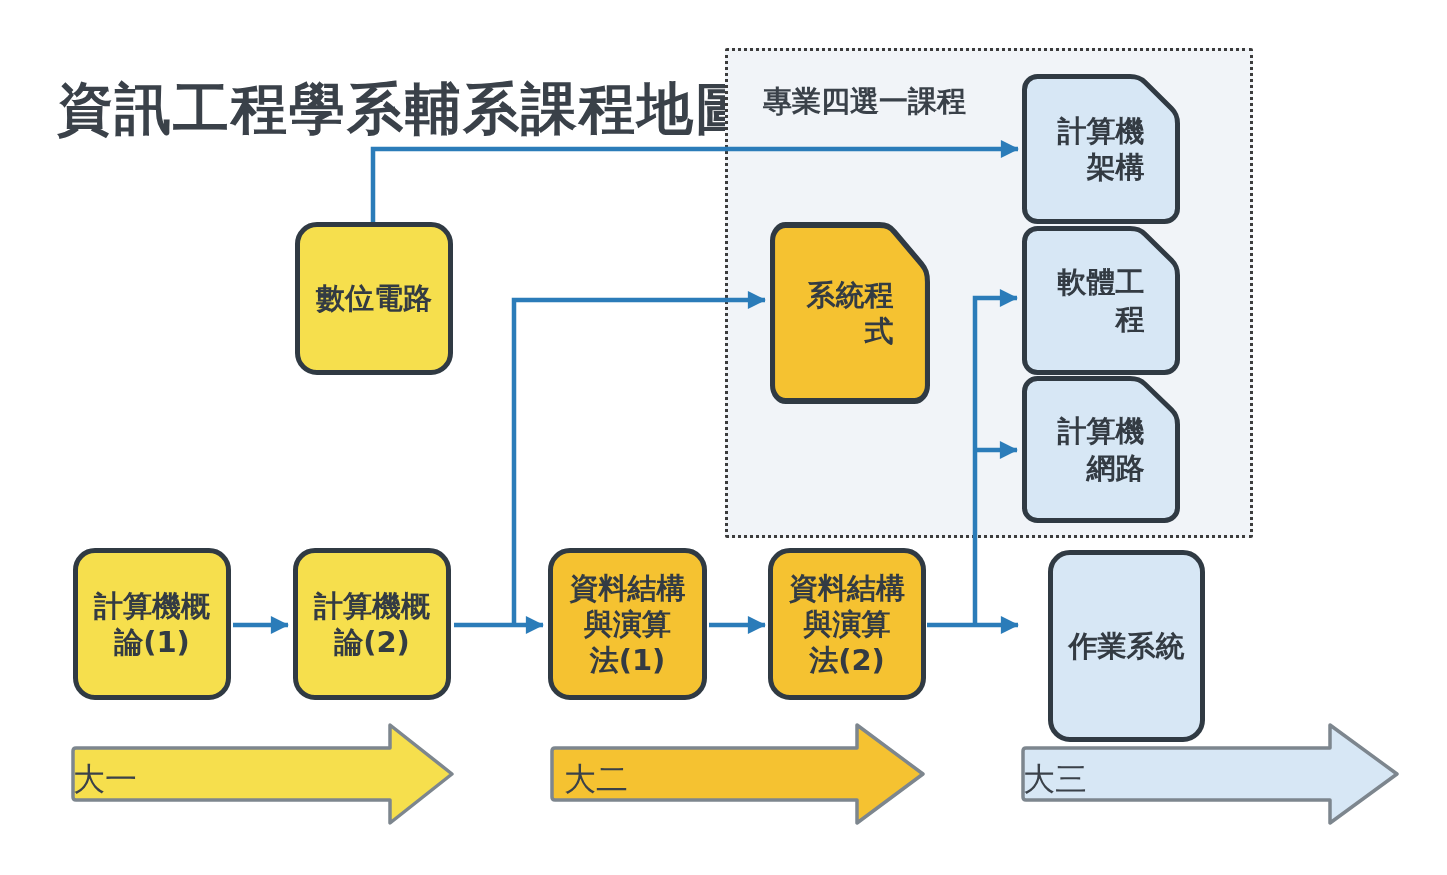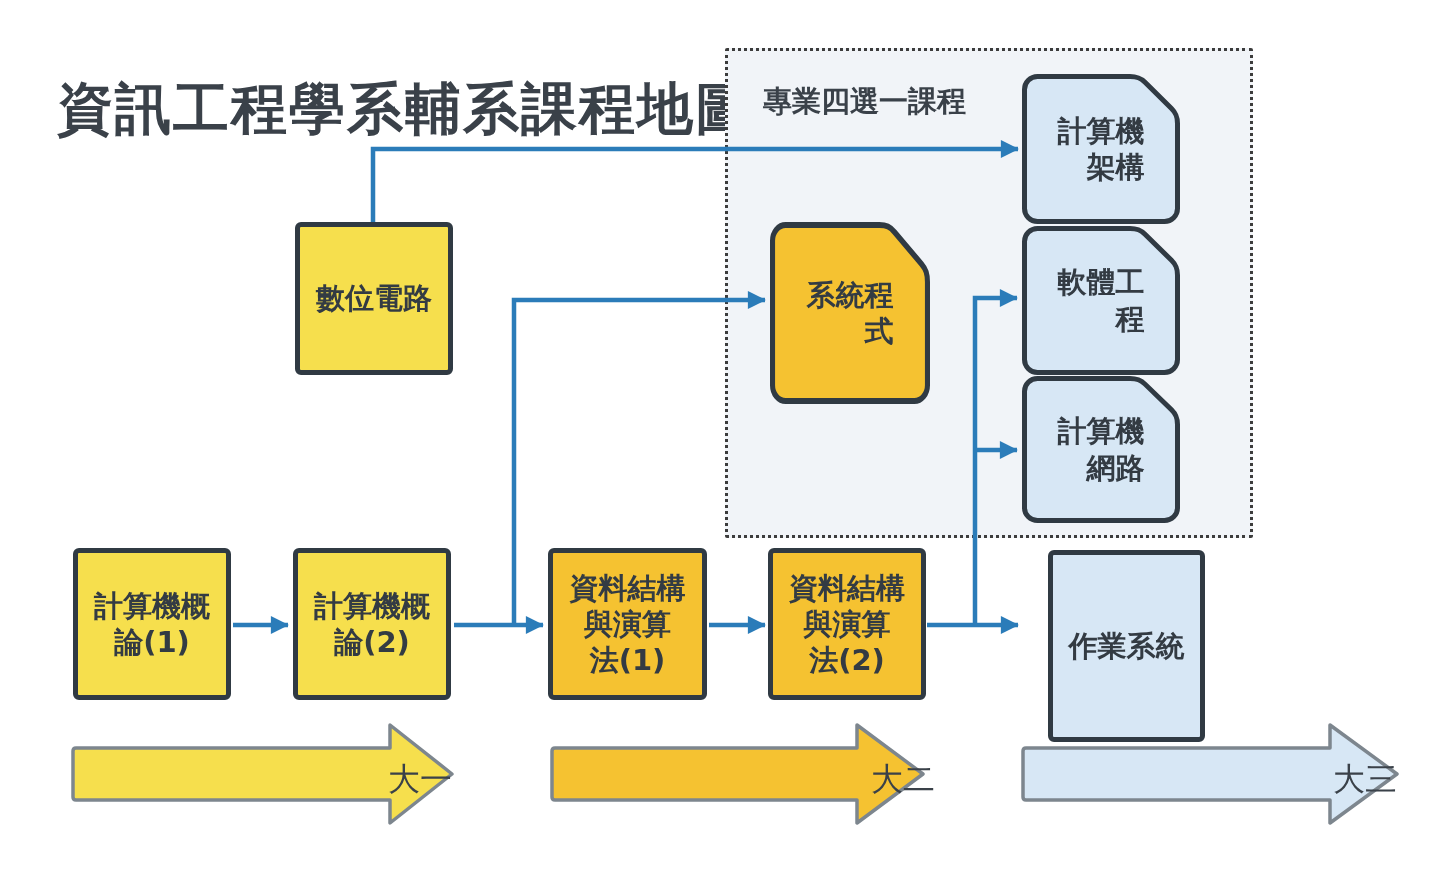--- a/index.html
+++ b/index.html
@@ -64,21 +64,21 @@
     text-align: center;
     font-size: 29px;
     font-weight: bold;
     color: #333b43;
     line-height: 1.25;
     white-space: pre-line;
     z-index: 3;
   }
   .course.plain {
     border: 5px solid #303a43;
-    border-radius: 6px;
+    border-radius: 22px;
   }
   .course.yellow.plain { background: #f6df4d; }
   .course.gold.plain   { background: #f5c231; }
   .course.blue.plain   { background: #d7e7f5; }
 
   .course.folded { border: none; background: transparent; }
   .course.folded svg.shape {
     position: absolute;
     left: 0; top: 0;
     width: 100%; height: 100%;
@@ -86,21 +86,21 @@
   .course.folded .lbl { position: relative; text-align: right; }
   .course.folded.gold   svg.shape path { fill: #f5c231; }
   .course.folded.blue   svg.shape path { fill: #d7e7f5; }
   .course.folded svg.shape path { stroke: #303a43; stroke-width: 5; }
 
   .year-label {
     position: absolute;
     font-size: 32px;
     font-weight: 500;
     color: #3a4149;
-    text-align: right;
+    text-align: left;
     z-index: 4;
   }
 </style>
 </head>
 <body>
 
 <div class="canvas">
 
   <div class="elective-region"></div>
 

